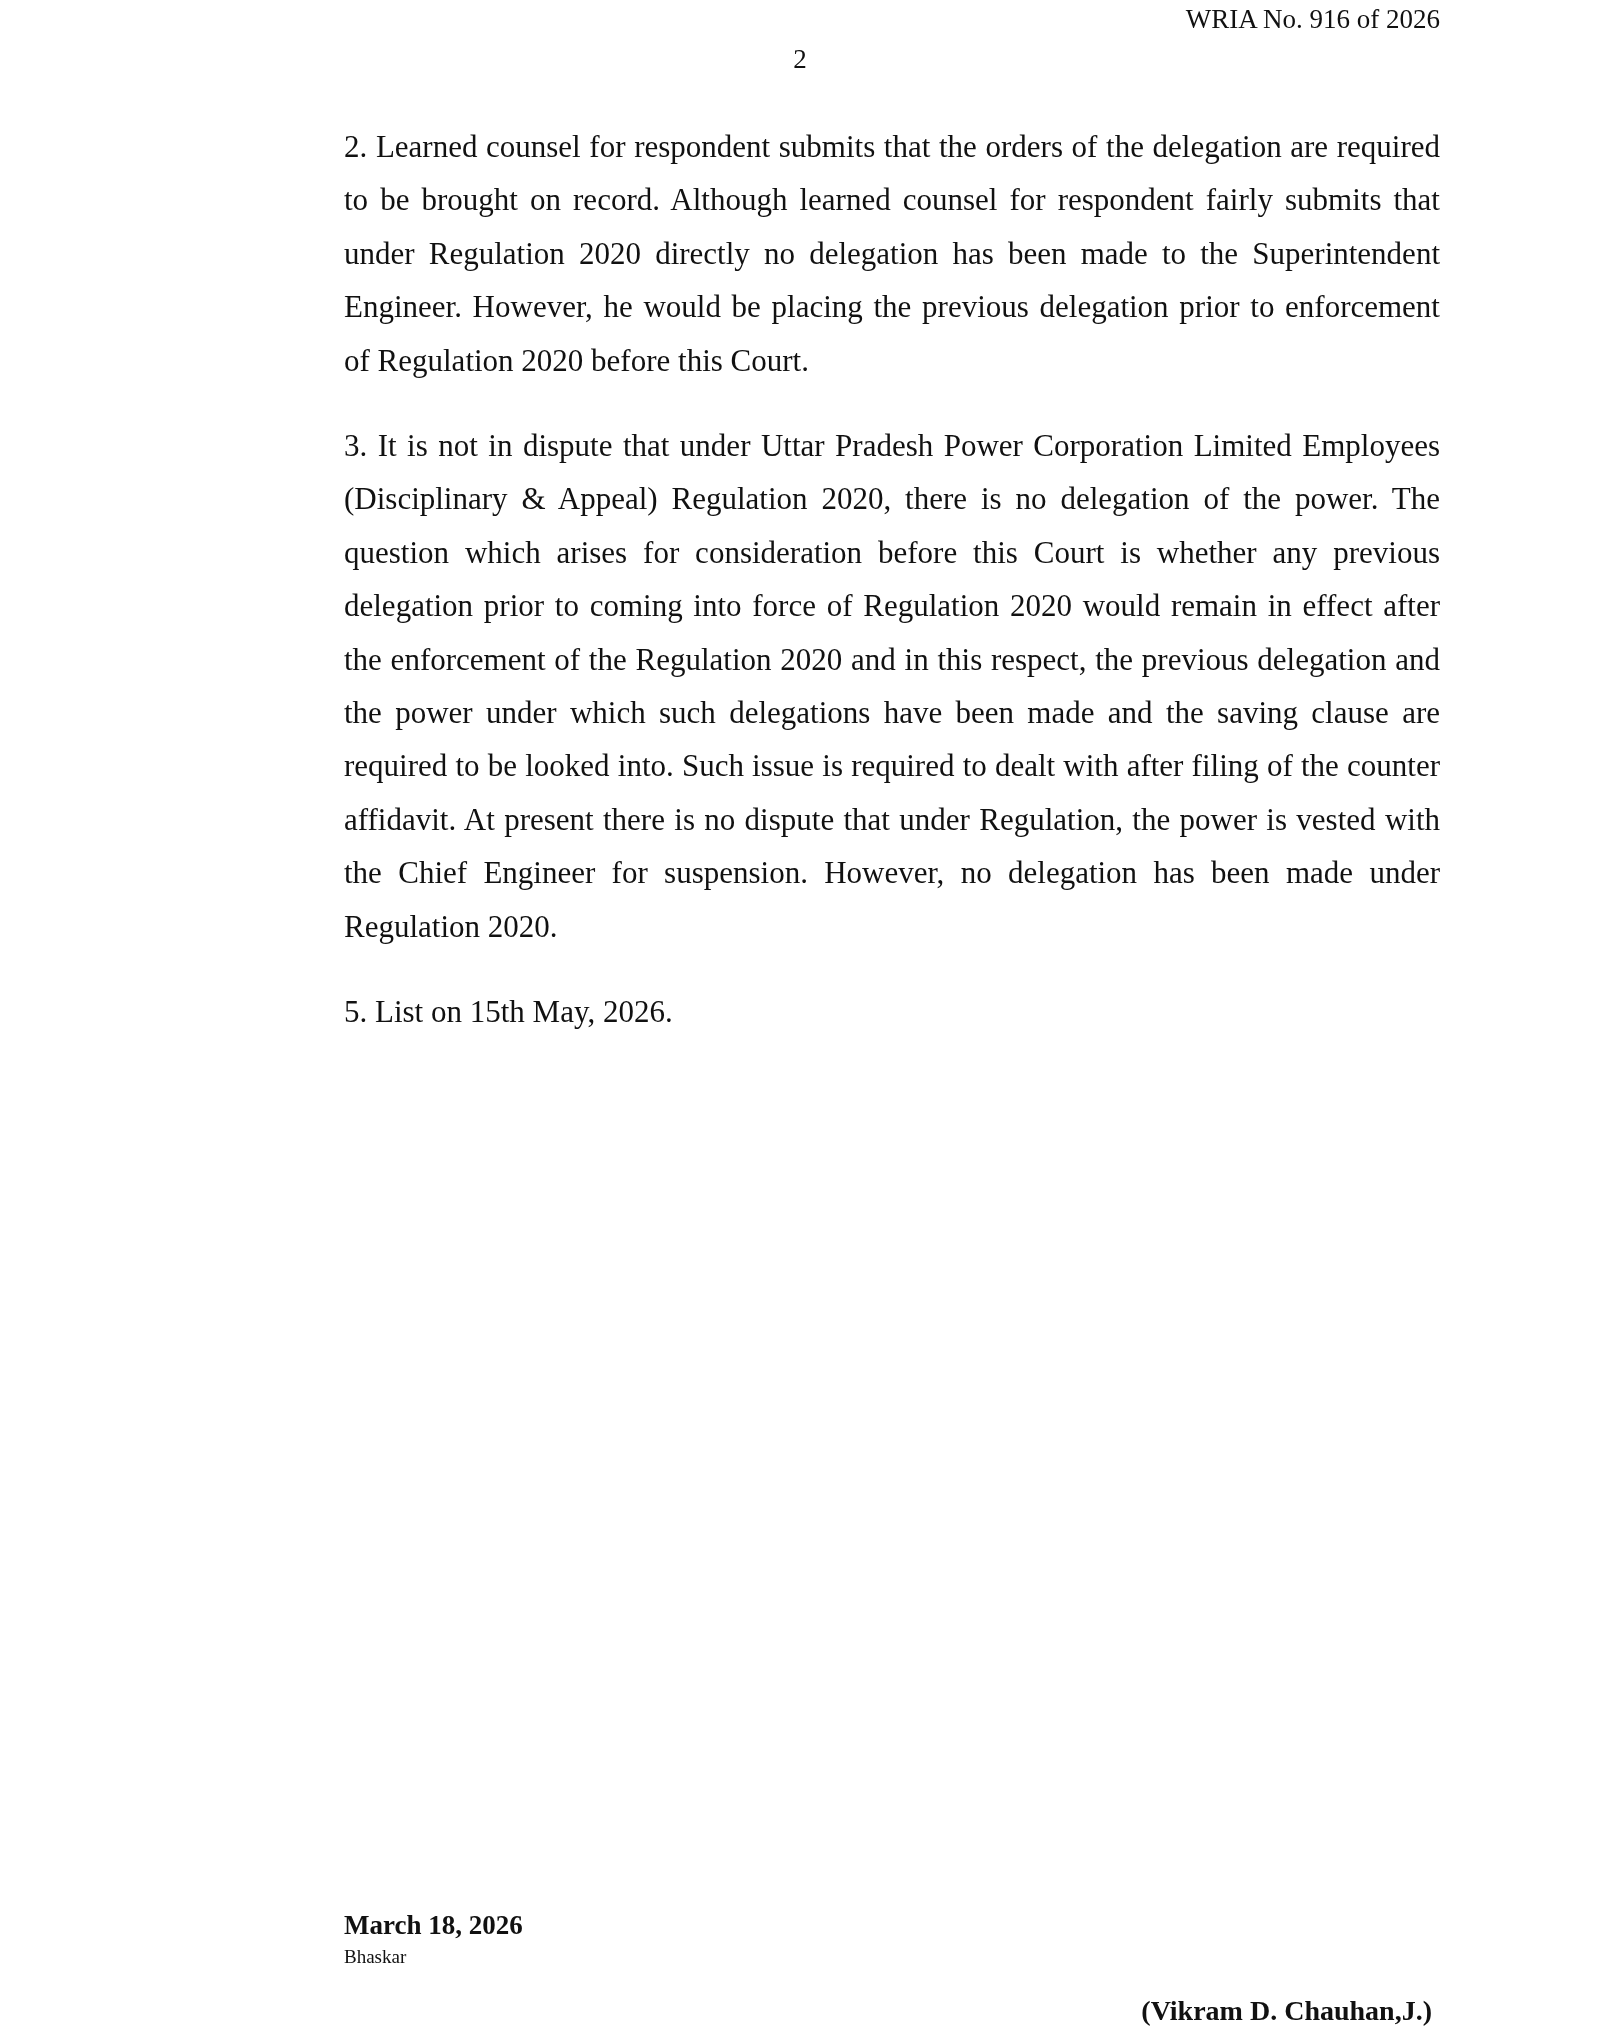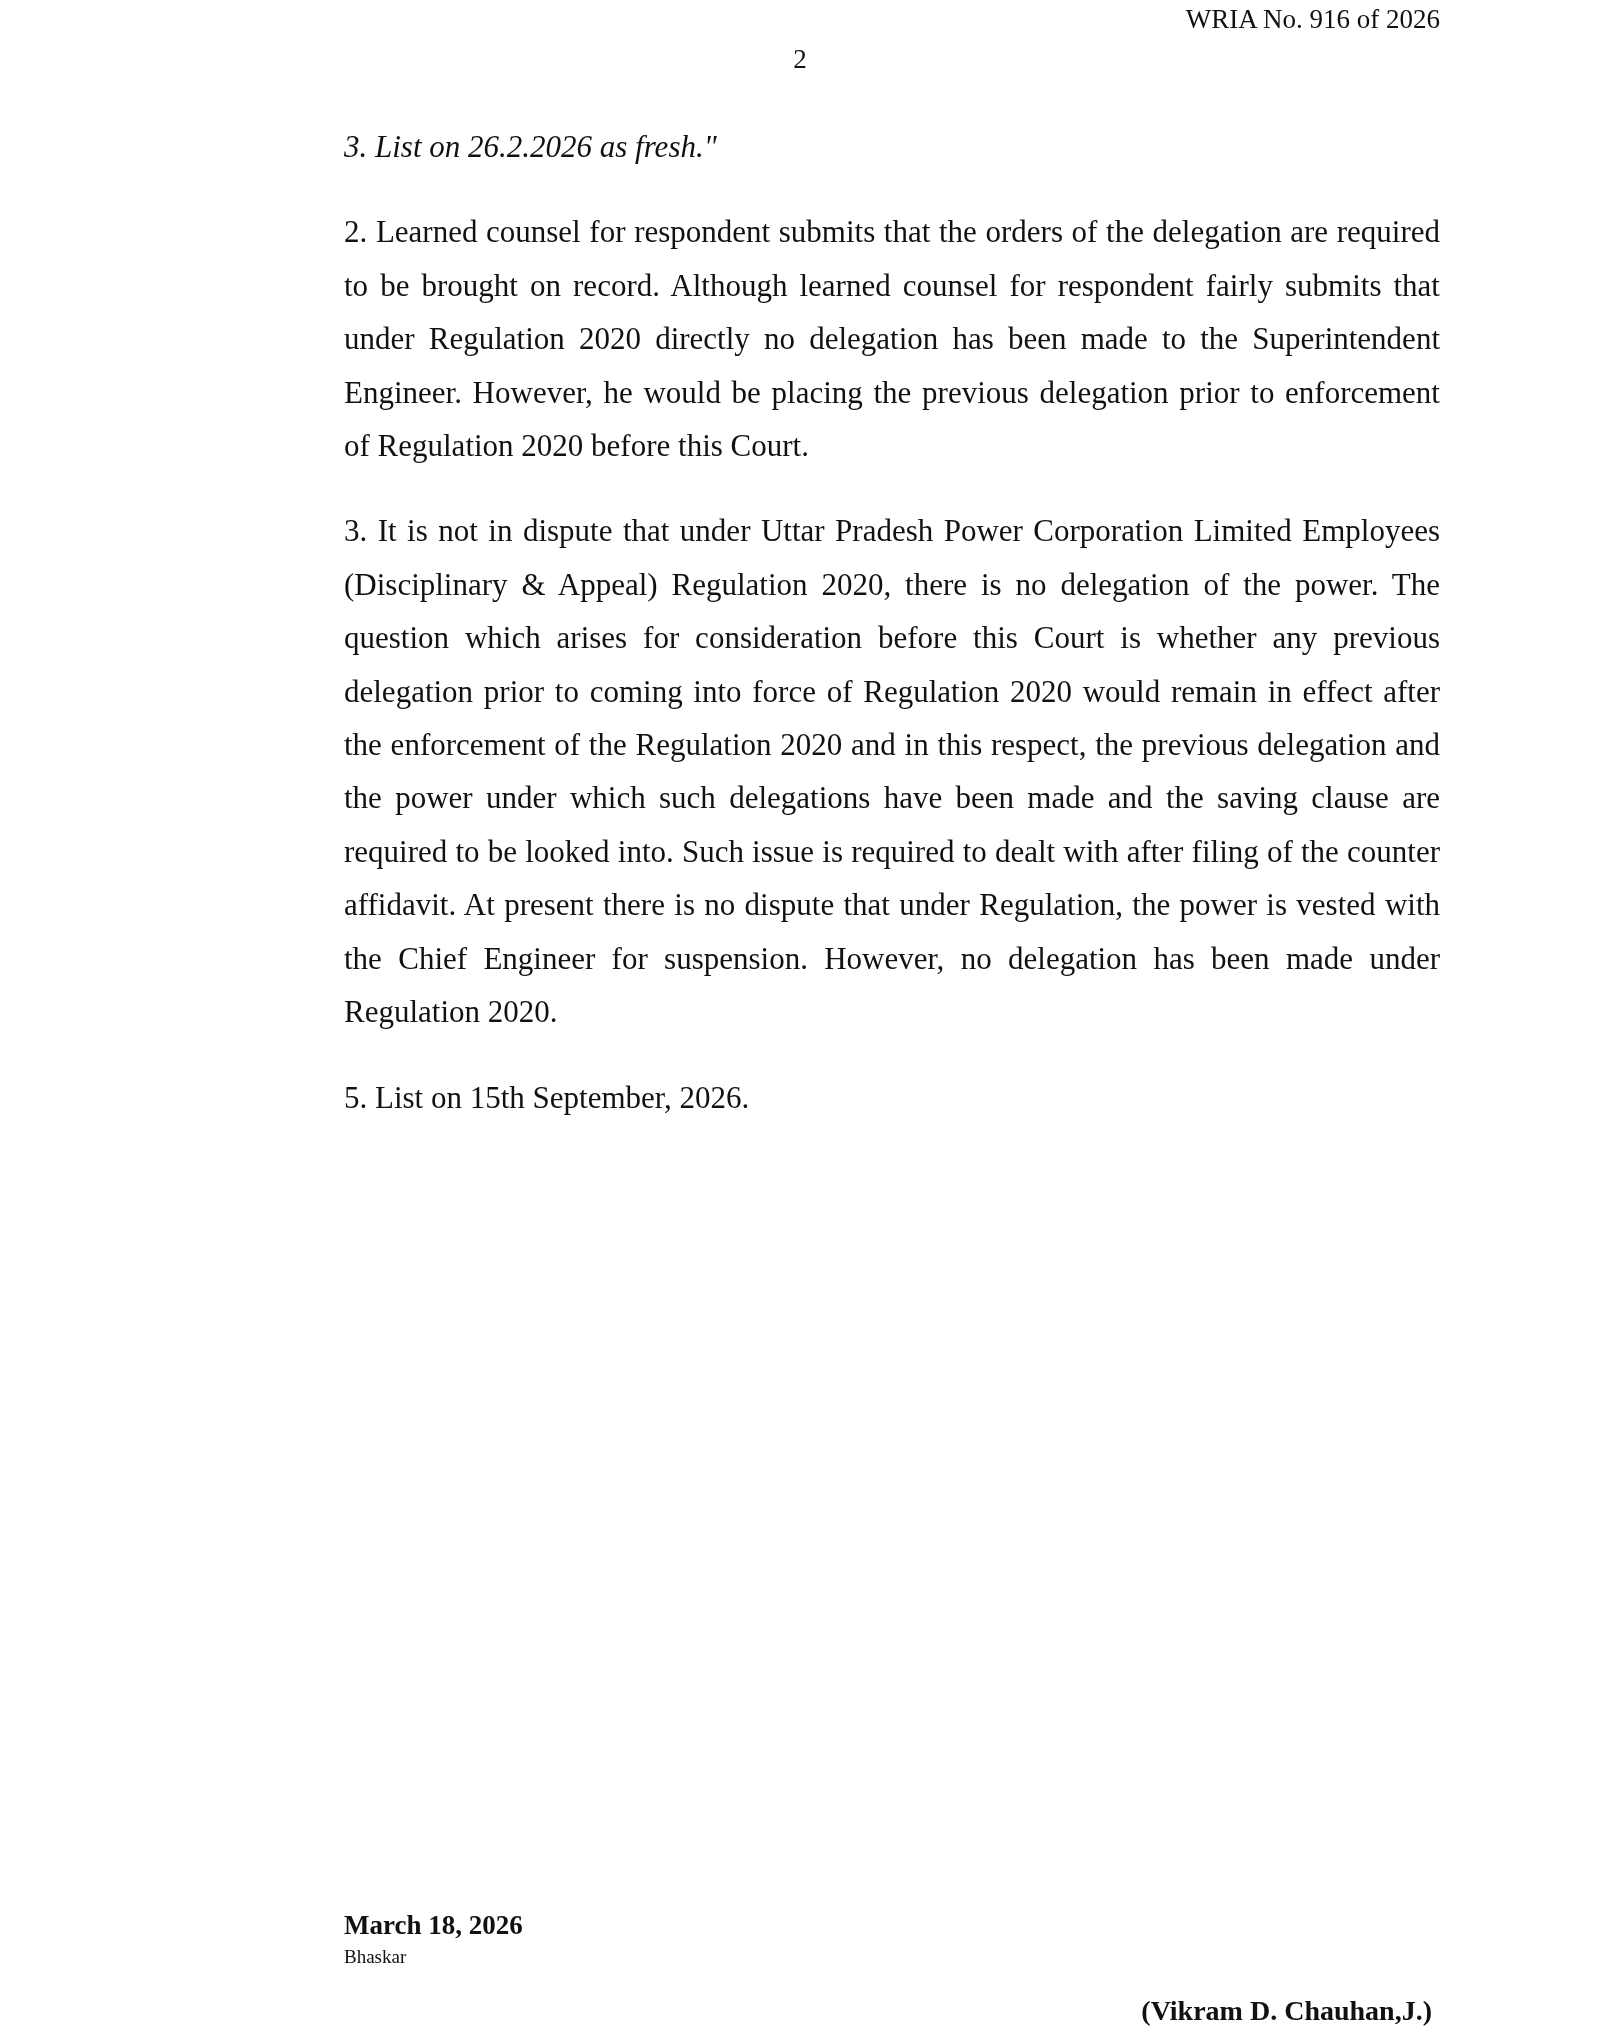--- a/index.html
+++ b/index.html
@@ -17,22 +17,21 @@
   .signature { position:absolute; right:168px; top:1995px; font-size:28px; font-weight:bold; }
 </style>
 </head>
 <body>
 
 <div class="page">
   <div class="header-ref">WRIA No. 916 of 2026</div>
   <div class="page-num">2</div>
 
   <div class="body">
-    <p class="quote-tail">3. List on 26.2.2026 as fresh."</p>
     <p>2. Learned counsel for respondent submits that the orders of the delegation are required to be brought on record. Although learned counsel for respondent fairly submits that under Regulation 2020 directly no delegation has been made to the Superintendent Engineer. However, he would be placing the previous delegation prior to enforcement of Regulation 2020 before this Court.</p>
     <p>3. It is not in dispute that under Uttar Pradesh Power Corporation Limited Employees (Disciplinary &amp; Appeal) Regulation 2020, there is no delegation of the power. The question which arises for consideration before this Court is whether any previous delegation prior to coming into force of Regulation 2020 would remain in effect after the enforcement of the Regulation 2020 and in this respect, the previous delegation and the power under which such delegations have been made and the saving clause are required to be looked into. Such issue is required to dealt with after filing of the counter affidavit. At present there is no dispute that under Regulation, the power is vested with the Chief Engineer for suspension. However, no delegation has been made under Regulation 2020.</p>
-    <p>5. List on 15th September, 2026.</p>
+    <p>5. List on 15th May, 2026.</p>
   </div>
 
   <div class="footer-date">March 18, 2026</div>
   <div class="footer-clerk">Bhaskar</div>
   <div class="signature">(Vikram D. Chauhan,J.)</div>
 </div>
 
 </body></html>

